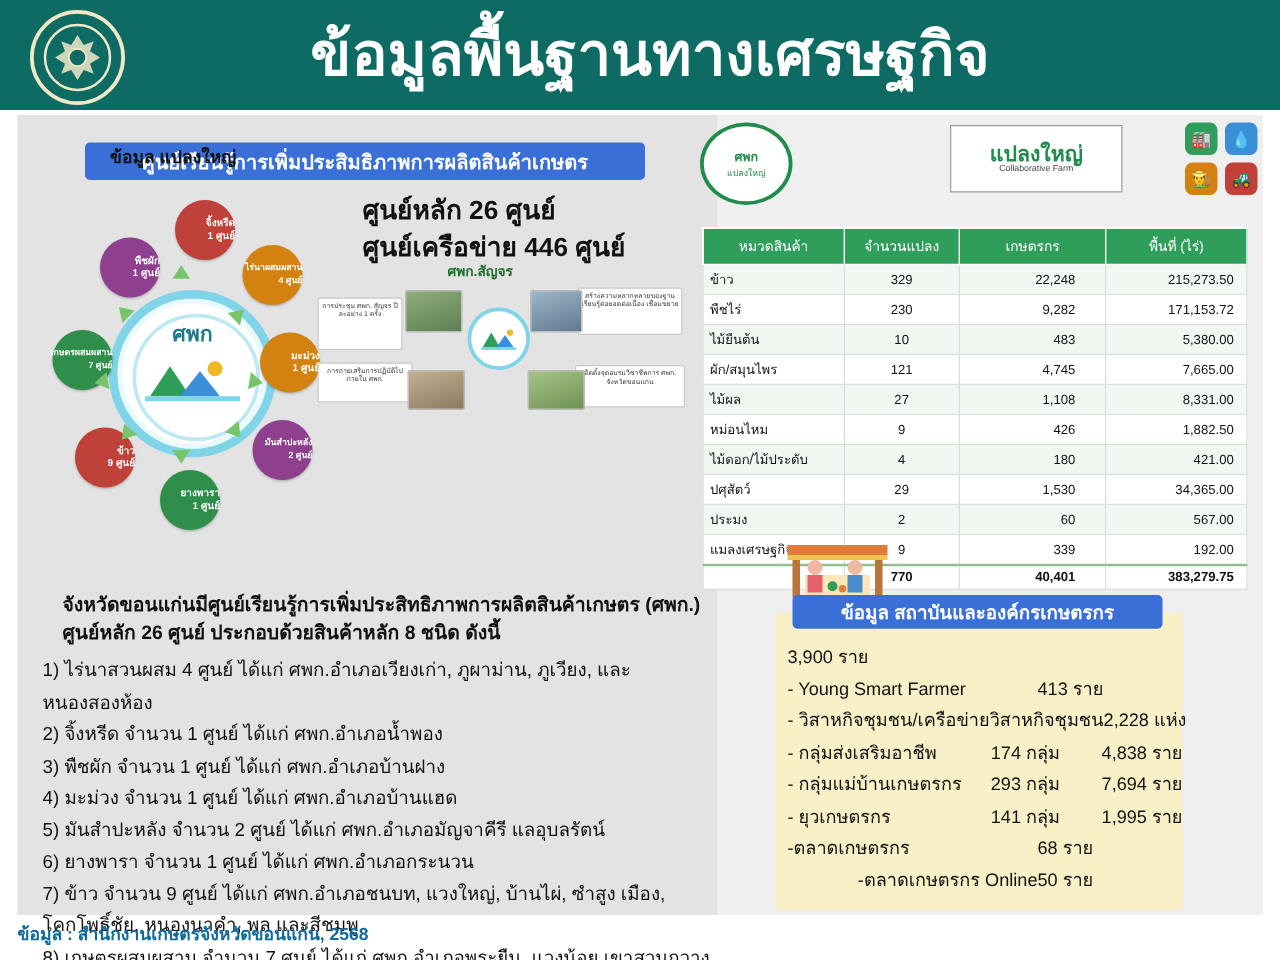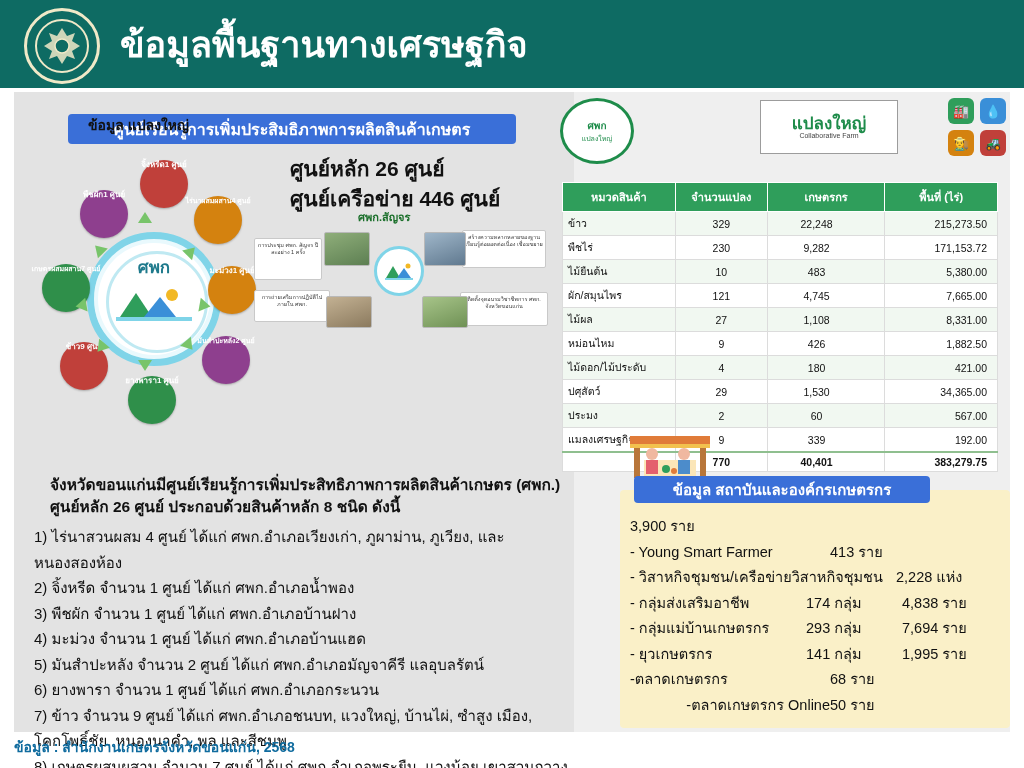--- a/index.html
+++ b/index.html
@@ -12,22 +12,22 @@
   }
   #page{position:relative;width:1024px;height:768px;background:#ffffff;overflow:hidden;}
 
   
   .header{
     position:absolute;left:0;top:0;width:1024px;height:88px;
     background:#0e6b63;
   }
   .header-title{
     position:absolute;left:120px;top:10px;width:800px;
-    text-align:left;color:#ffffff;
-    font-size:36px;font-weight:bold;line-height:70px;
+    text-align:center;color:#ffffff;
+    font-size:48px;font-weight:bold;line-height:70px;
     letter-spacing:0px;white-space:nowrap;
   }
   .seal{
     position:absolute;left:24px;top:8px;width:70px;height:70px;border-radius:50%;
     background:#0e6b63;border:3px solid #f0e9c8;
     display:flex;align-items:center;justify-content:center;
   }
   .seal svg{display:block;}
 
   
@@ -70,21 +70,21 @@
     background:#ffffff;border:3px solid #bfe9f2;
   }
   .flower .core-label{
     position:absolute;left:0;top:14px;width:120px;text-align:center;
     font-size:17px;font-weight:bold;color:#1f7a8c;
   }
   .core-art{position:absolute;left:20px;top:44px;width:80px;height:40px;}
   .petal{
     position:absolute;width:48px;height:48px;border-radius:50%;
     color:#fff;font-size:8px;line-height:10px;text-align:center;
-    display:flex;flex-direction:row;align-items:flex-start;justify-content:center;
+    display:flex;flex-direction:column;align-items:flex-end;justify-content:center;
     font-weight:bold;box-shadow:0 1px 2px rgba(0,0,0,.25);
   }
   .petal span{display:block;white-space:nowrap;}
   .arrow{
     position:absolute;width:0;height:0;border-left:7px solid transparent;
     border-right:7px solid transparent;border-bottom:11px solid #78c46a;
   }
 
   
   .collage{position:absolute;left:232px;top:128px;width:300px;height:125px;}
@@ -146,37 +146,37 @@
 
   
   .tbl-wrap{
     position:absolute;left:548px;top:90px;width:436px;
   }
   table.data{
     border-collapse:collapse;width:436px;background:#ffffff;
     font-size:10.5px;color:#111;
   }
   table.data th{
-    background:#2f9e5b;color:#ffffff;font-weight:bold;
+    background:#2f9e5b;color:#ffffff;font-weight:normal;
     border:1px solid #ffffff;padding:5px 4px;text-align:center;font-size:11px;
   }
   table.data td{
     border:1px solid #dcdcdc;padding:3px 5px;
   }
   table.data tbody tr:nth-child(odd){background:#f1f8f1;}
   table.data tbody tr:nth-child(even){background:#ffffff;}
   table.data td.c1{text-align:left;width:120px;}
   table.data td.c2{text-align:center;width:96px;}
-  table.data td.c3{text-align:center;width:104px;padding-right:24px;}
+  table.data td.c3{text-align:right;width:104px;padding-right:24px;}
   table.data td.c4{text-align:right;width:110px;padding-right:10px;}
   table.data tfoot td{font-weight:bold;background:#ffffff;border-top:2px solid #8fbf8f;}
 
   
   .inst{
-    position:absolute;left:606px;top:398px;width:390px;height:238px;
+    position:absolute;left:606px;top:398px;width:326px;height:238px;
     background:#faf0c8;border-radius:4px;
   }
   .inst-title{
     position:absolute;left:14px;top:-14px;width:296px;height:27px;
     background:#3a6fd8;border-radius:4px;color:#fff;font-size:15px;font-weight:bold;
     display:flex;align-items:center;justify-content:center;white-space:nowrap;
   }
   .inst ul{list-style:none;margin:0;padding:24px 0 0 10px;}
   .inst li{
     font-size:14.5px;color:#111;line-height:25.5px;white-space:nowrap;

